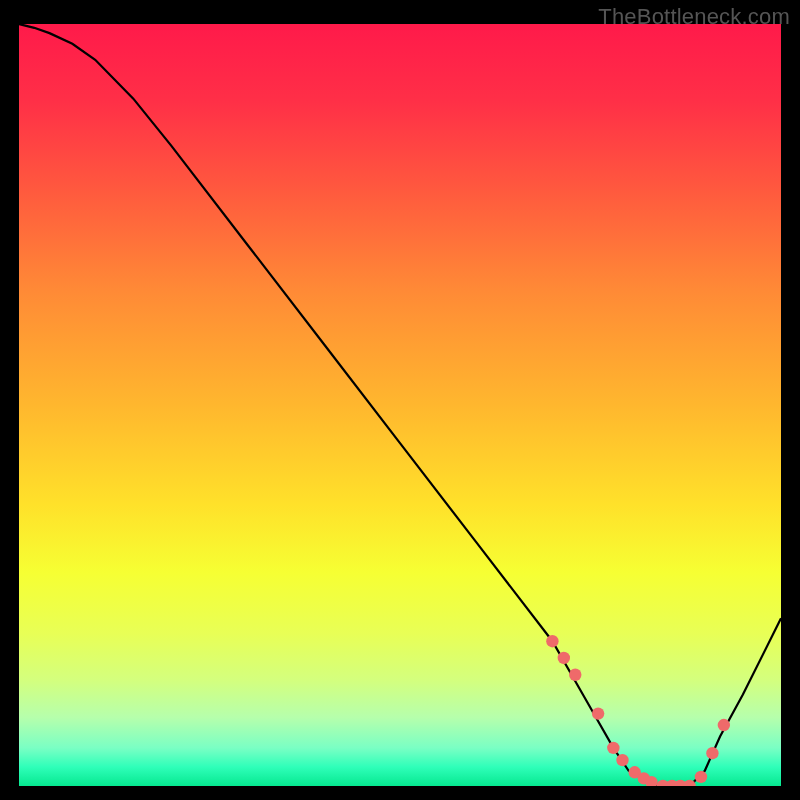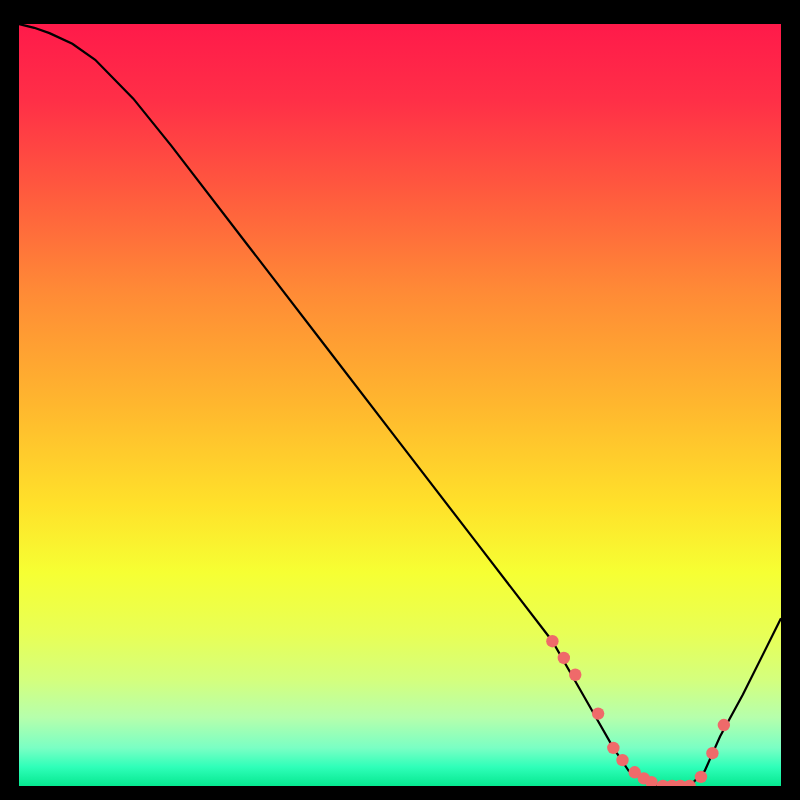--- a/index.html
+++ b/index.html
@@ -36,20 +36,21 @@
   }
   .plot-area-bg {
     
   }
 </style>
 </head>
 <body>
 
 <div class="frame">
 
+  <div class="watermark">TheBottleneck.com</div>
 
   <svg class="plot" viewBox="0 0 762 762">
     <defs>
       <linearGradient id="bgGrad" x1="0" y1="0" x2="0" y2="1">
           <stop offset="0.00%" stop-color="#ff1a4a"></stop>
           <stop offset="10.00%" stop-color="#ff2f47"></stop>
           <stop offset="22.00%" stop-color="#ff5a3e"></stop>
           <stop offset="35.00%" stop-color="#ff8a36"></stop>
           <stop offset="50.00%" stop-color="#ffb72e"></stop>
           <stop offset="63.00%" stop-color="#ffe12a"></stop>

